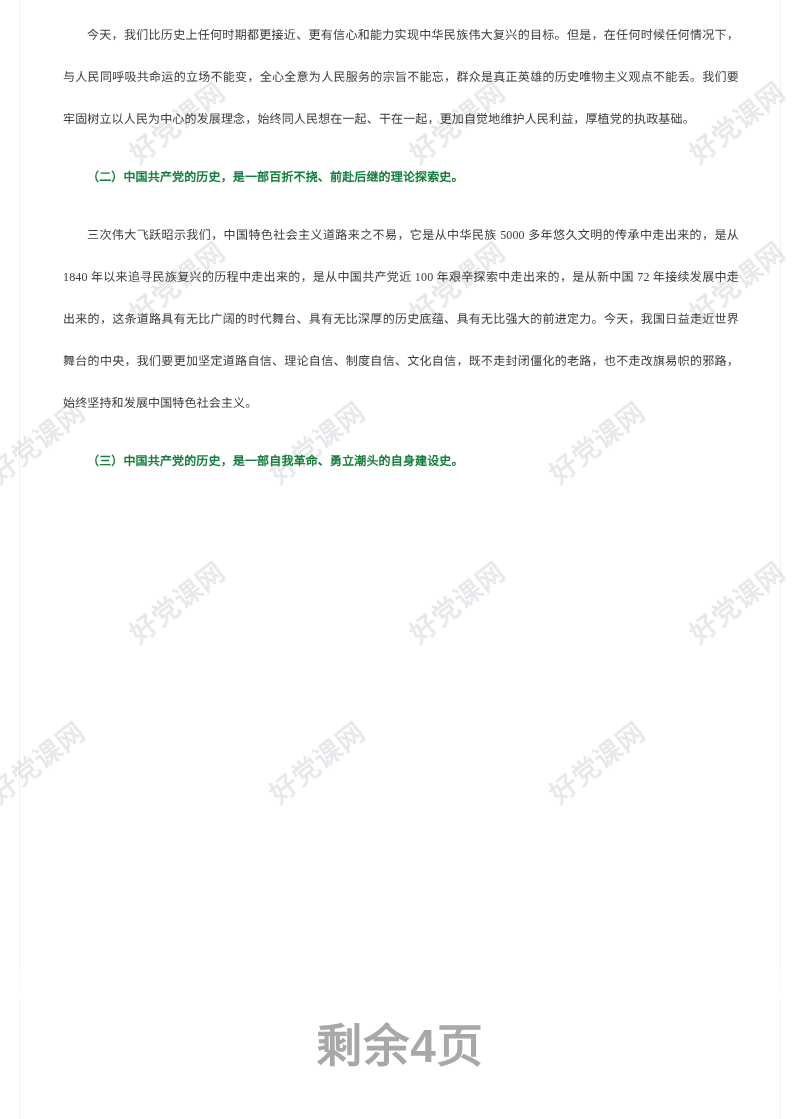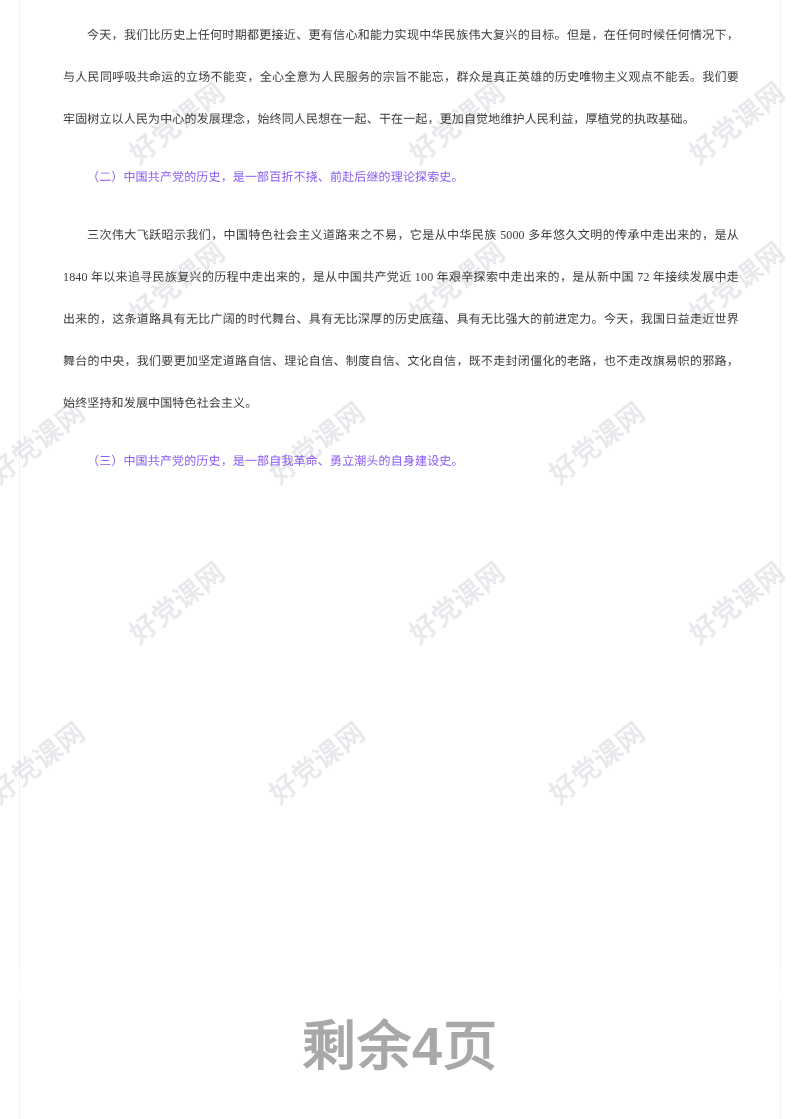--- a/index.html
+++ b/index.html
@@ -46,22 +46,22 @@
     line-height: 42px;
     color: #3c3c3c;
     text-align: justify;
     text-justify: inter-ideograph;
     letter-spacing: 0.15px;
     text-indent: 2em;
     font-weight: 400;
     -webkit-font-smoothing: antialiased;
   }
   .para.heading {
-    font-weight: 400;
-    color: #8b5cf6;
+    font-weight: 700;
+    color: #15803d;
   }
   .para.first {
     margin-top: 14px;
   }
   .para.spaced-top {
     margin-top: 16px;
   }
 
   
   .watermarks {
@@ -92,21 +92,21 @@
     top: 1000px;
     height: 92px;
     display: flex;
     align-items: center;
     justify-content: center;
     gap: 38px;
     z-index: 5;
   }
   .paywall-text {
     font-family: "Liberation Sans", "DejaVu Sans", sans-serif;
-    font-size: 54px;
+    font-size: 46px;
     font-weight: 700;
     color: #a8a8a8;
     letter-spacing: 1px;
     line-height: 1;
     white-space: nowrap;
   }
   .paywall-fade {
     position: absolute;
     left: 0;
     right: 0;

